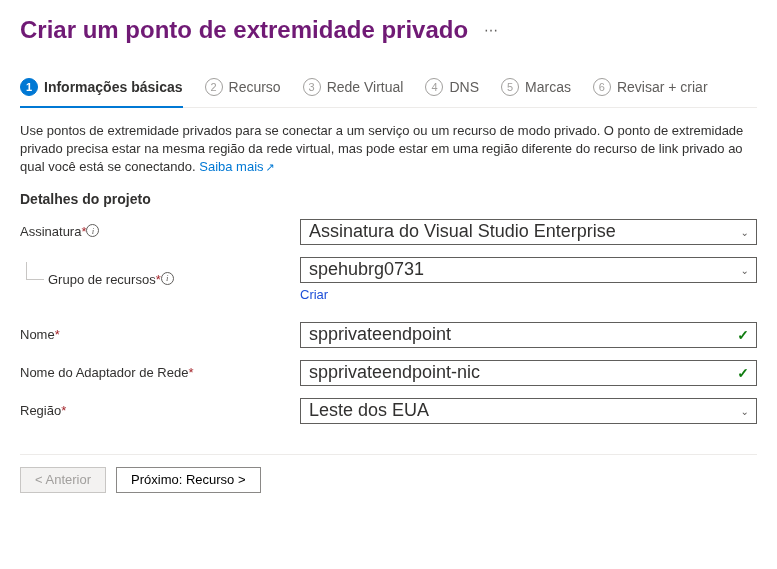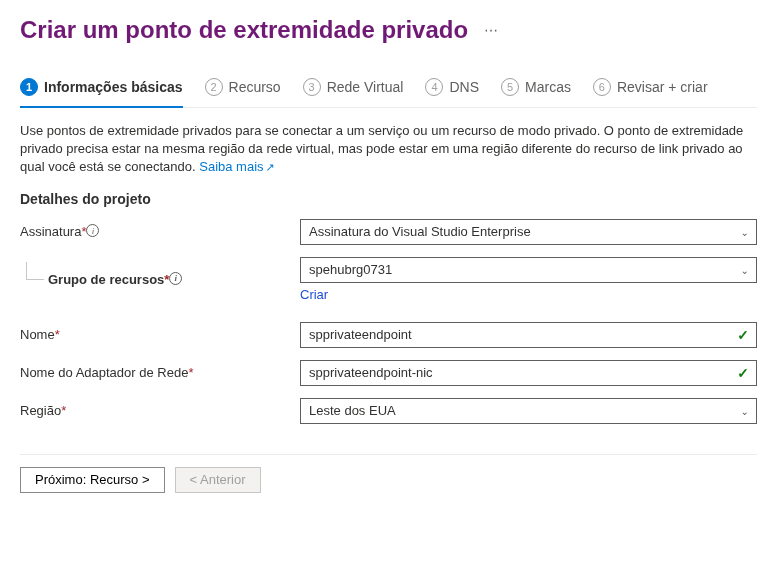--- a/index.html
+++ b/index.html
@@ -94,21 +94,20 @@
       margin-bottom: 12px;
     }
     .label-col {
       width: 280px;
       display: flex;
       font-size: 13px;
     }
     .label-col.indented {
       padding-left: 28px;
       position: relative;
-      font-weight: bold;
     }
     .indent-bracket {
       position: absolute;
       left: 6px;
       top: -10px;
       width: 18px;
       height: 18px;
       border-left: 1px solid #c8c6c4;
       border-bottom: 1px solid #c8c6c4;
     }
@@ -128,21 +127,21 @@
       font-family: Georgia, serif;
     }
     .field-col {
       flex: 1;
     }
     .select, .text-input {
       width: 100%;
       height: 26px;
       border: 1px solid #605e5c;
       padding: 0 28px 0 8px;
-      font-size: 13px;
+      font-size: 18px;
       font-family: inherit;
       color: #323130;
       background: #fff;
       position: relative;
     }
     .select-wrap {
       position: relative;
     }
     .chevron {
       position: absolute;
@@ -301,15 +300,15 @@
     <div class="field-col">
       <div class="select-wrap">
         <input class="select" readonly="" value="Leste dos EUA" style="">
         <span class="chevron">⌄</span>
       </div>
     </div>
   </div>
 </div>
 
 <div class="footer">
+  <button class="btn" disabled="">&lt; Anterior</button>
   <button class="btn">Próximo: Recurso &gt;</button>
-  <button class="btn" disabled="">&lt; Anterior</button>
 </div>
 
 </body></html>

